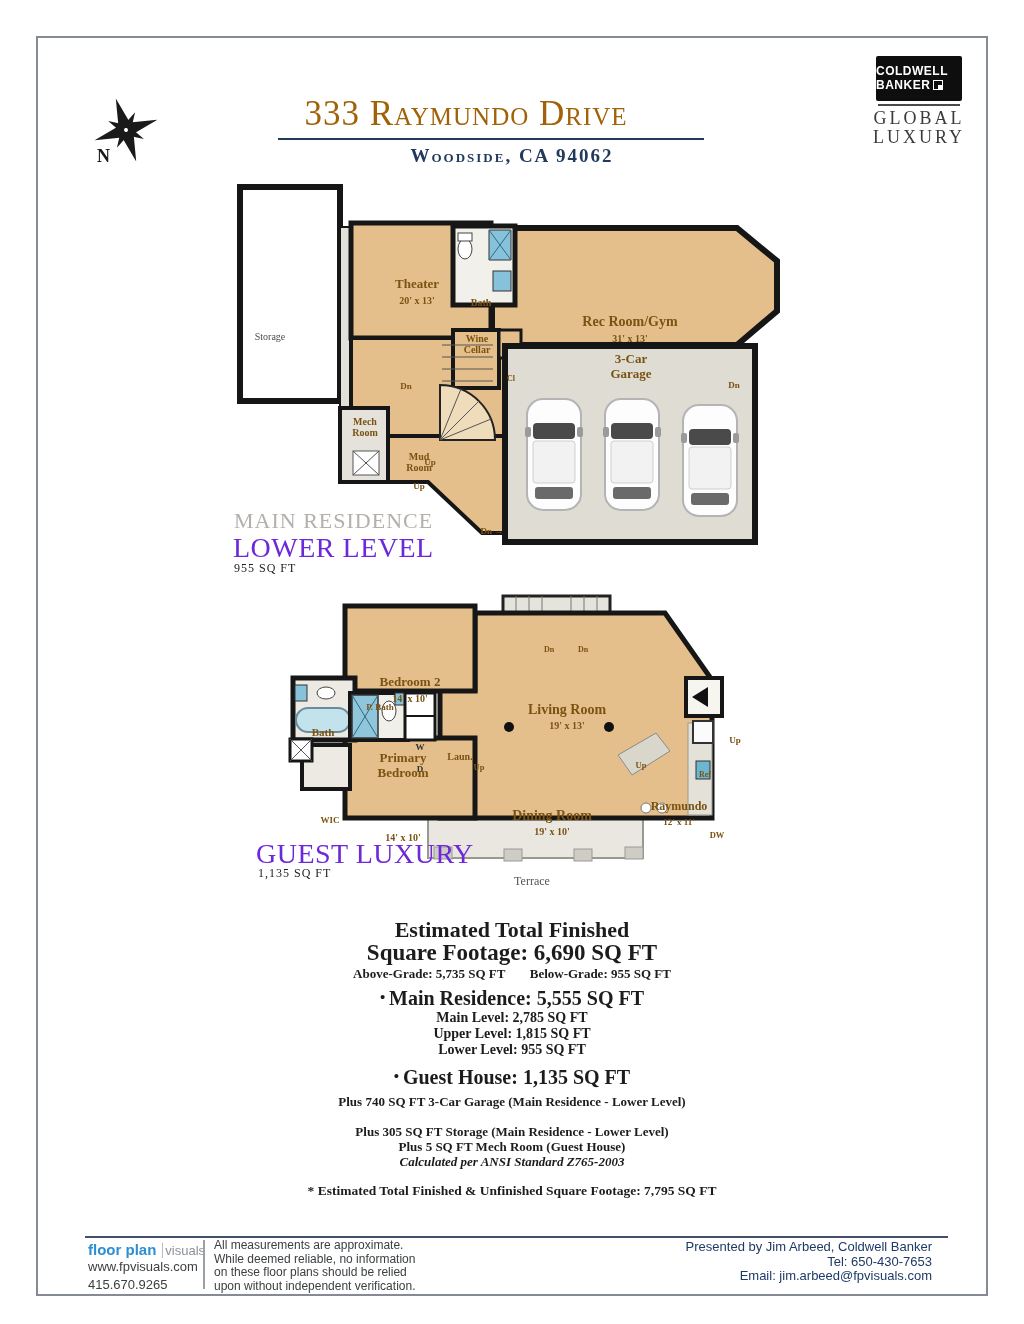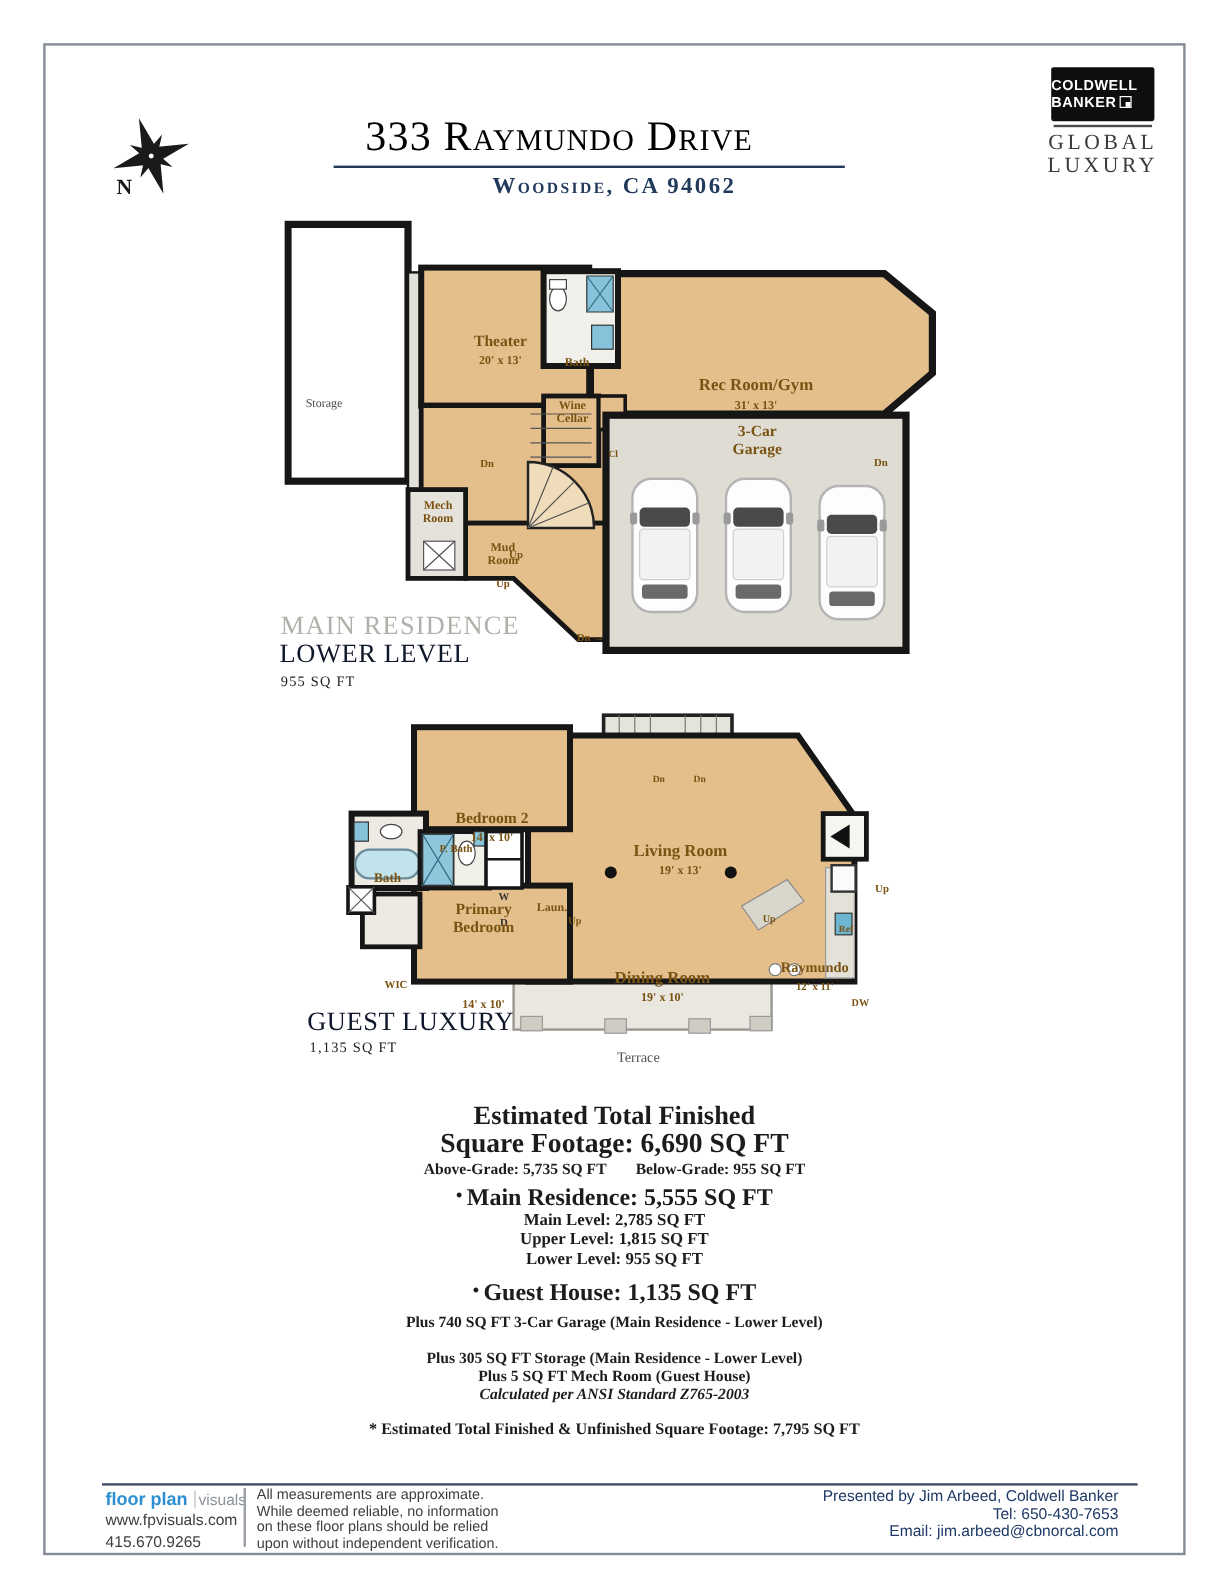--- a/index.html
+++ b/index.html
@@ -4,21 +4,21 @@
 <style>
   html,body{margin:0;padding:0;background:#fff;}
   #page{position:relative;width:1024px;height:1324px;background:#fff;overflow:hidden;
         font-family:"Liberation Serif",serif;}
   .abs{position:absolute;}
   
   #frame{position:absolute;left:36px;top:36px;width:948px;height:1256px;
          border:2px solid #848b96;}
   
   #title{position:absolute;left:0;top:94px;width:932px;text-align:center;
-         font-variant:small-caps;font-size:35px;letter-spacing:1px;color:#000000;}
+         font-variant:small-caps;font-size:35px;letter-spacing:1px;color:#a16207;}
   #title-rule{position:absolute;left:278px;top:138px;width:426px;height:2px;background:#213a5c;}
   #subtitle{position:absolute;left:0;top:145px;width:1024px;text-align:center;
             font-variant:small-caps;font-weight:600;font-size:19px;letter-spacing:2px;color:#213a5c;}
   #north{position:absolute;left:97px;top:146px;font-size:18px;font-weight:700;color:#1a1a1a;}
   
   #cb-box{position:absolute;left:876px;top:56px;width:86px;height:45px;background:#0e0e0e;
           border-radius:2px;color:#fff;text-align:left;
           font-family:"Liberation Sans",sans-serif;font-weight:700;font-size:12px;
           line-height:14px;padding-top:8px;box-sizing:border-box;letter-spacing:.5px;}
   #cb-sq{display:inline-block;width:8px;height:8px;border:1.5px solid #fff;margin-left:3px;
@@ -28,21 +28,21 @@
   .cb-lux{position:absolute;left:856px;width:126px;text-align:center;color:#3b3b3b;
           font-size:18px;letter-spacing:3px;}
   
   .rl{position:absolute;transform:translateX(-50%);font-family:"Liberation Serif",serif;
       font-weight:700;color:#7a5212;text-align:center;line-height:1.12;}
   .nw{white-space:nowrap;margin-top:44px;}
   .gray-lbl{color:#4c4c4c;}
   .arrow-r::after{content:" \2192";font-weight:400;}
   
   .kicker{font-size:22px;color:#b3b0ac;letter-spacing:1px;}
-  .capttl{font-size:22px;color:#0f172a;letter-spacing:.5px;}
+  .capttl{font-size:28px;color:#6d28d9;letter-spacing:.5px;}
   .capsq{font-size:12px;color:#222;letter-spacing:1px;}
   
   .sum{position:absolute;left:0;width:1024px;text-align:center;color:#1c1c1c;}
   .bullet::before{content:"\2022  ";font-size:.75em;vertical-align:3px;}
   
   #f-rule{position:absolute;left:85px;top:1236px;width:863px;height:2px;background:#43506b;}
   .sans{font-family:"Liberation Sans","DejaVu Sans",sans-serif;}
   #f-brand{position:absolute;left:88px;top:1241px;font-family:"Liberation Sans",sans-serif;}
   #f-brand b{color:#2b8fd2;font-size:15px;}
   #f-brand span{border-left:1px solid #b7bcc0;margin-left:6px;padding-left:2px;
@@ -260,15 +260,15 @@
   <div id="f-vdiv"></div>
   <div id="f-disc" class="sans">
     <div>All measurements are approximate.</div>
     <div>While deemed reliable, no information</div>
     <div>on these floor plans should be relied</div>
     <div>upon without independent verification.</div>
   </div>
   <div id="f-right" class="sans">
     <div>Presented by Jim Arbeed, Coldwell Banker</div>
     <div>Tel: 650-430-7653</div>
-    <div>Email: jim.arbeed@cbnorcal.com</div>
+    <div>Email: jim.arbeed@fpvisuals.com</div>
   </div>
 </div>
 
 </body></html>

